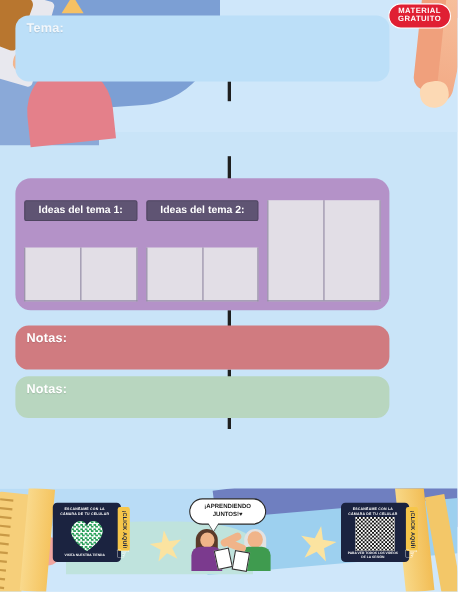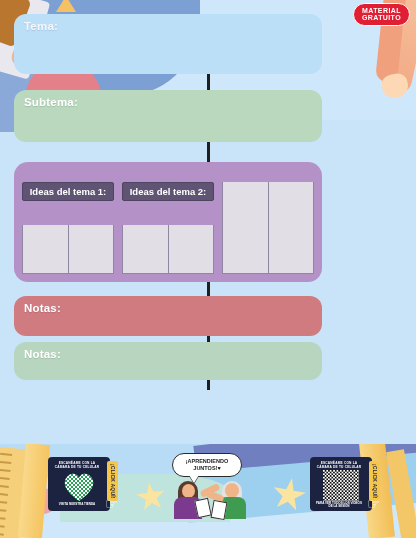--- a/index.html
+++ b/index.html
@@ -129,21 +129,21 @@
   .star.s2 { right:110px; top:34px; width:34px; height:34px; transform:rotate(10deg); }
 
   
   .sheet { position:absolute; inset:0; }
 
   .connector {
     position:absolute; left:207px; width:3px; background:#1f1f1f; z-index:1;
   }
 
   .box {
-    position:absolute; left:14px; width:308px;
+    position:absolute; left:14px; width:340px;
     border-radius:12px; z-index:2;
   }
   .box .lbl {
     color:#ffffff; font-weight:bold; font-size:11.5px;
     padding:6px 0 0 10px; letter-spacing:.2px;
     text-shadow:0 1px 1px rgba(0,0,0,.12);
   }
 
   #box-tema     { top:14px;  height:60px;  background:#bcdff8; }
   #box-tema .lbl{ color:#f3f7fb; }
@@ -329,23 +329,20 @@
   <div class="connector" style="top:282px; height:16px;"></div>
   <div class="connector" style="top:336px; height:8px;"></div>
   <div class="connector" style="top:380px; height:10px;"></div>
 
   <div class="sheet">
 
     <div class="box" id="box-tema">
       <div class="lbl">Tema:</div>
     </div>
 
-    <div class="box" id="box-subtema">
-      <div class="lbl">Subtema:</div>
-    </div>
 
     <div class="box" id="box-ideas">
       <div class="cols">
 
         <div class="col">
           <div class="col-head">Ideas del tema 1:</div>
           <div class="col-body">
             <div class="half"></div>
             <div class="half"></div>
           </div>

